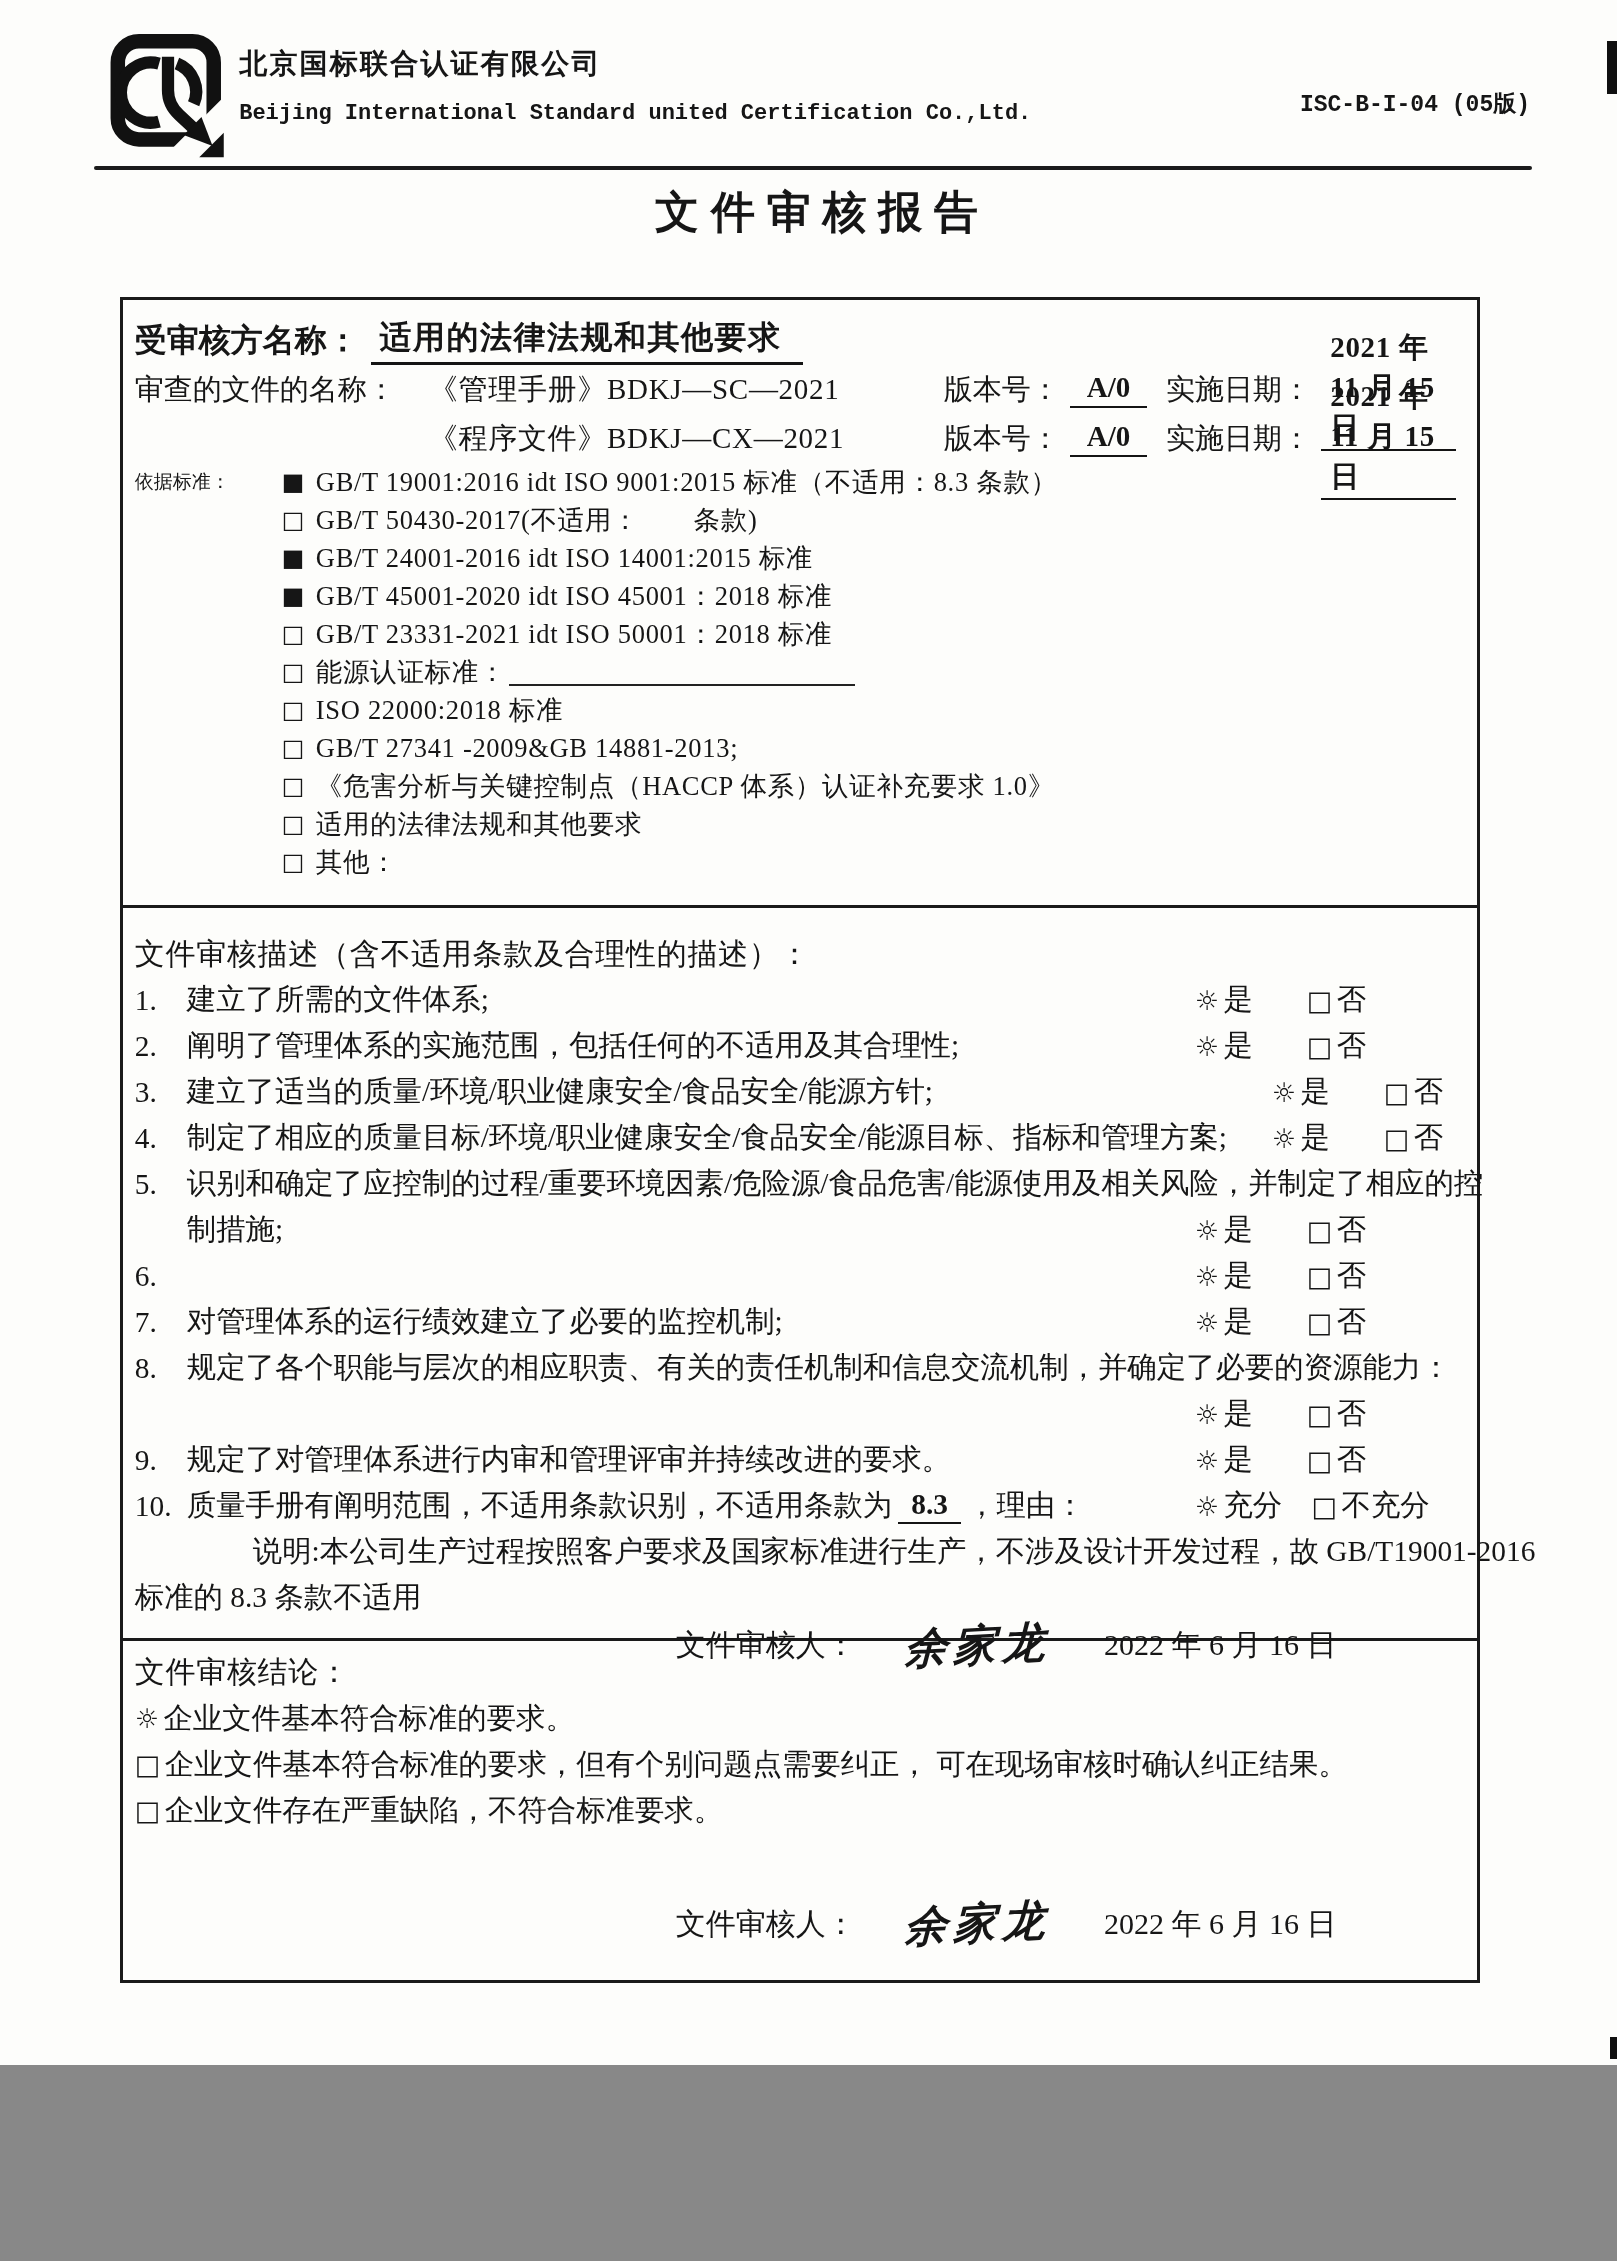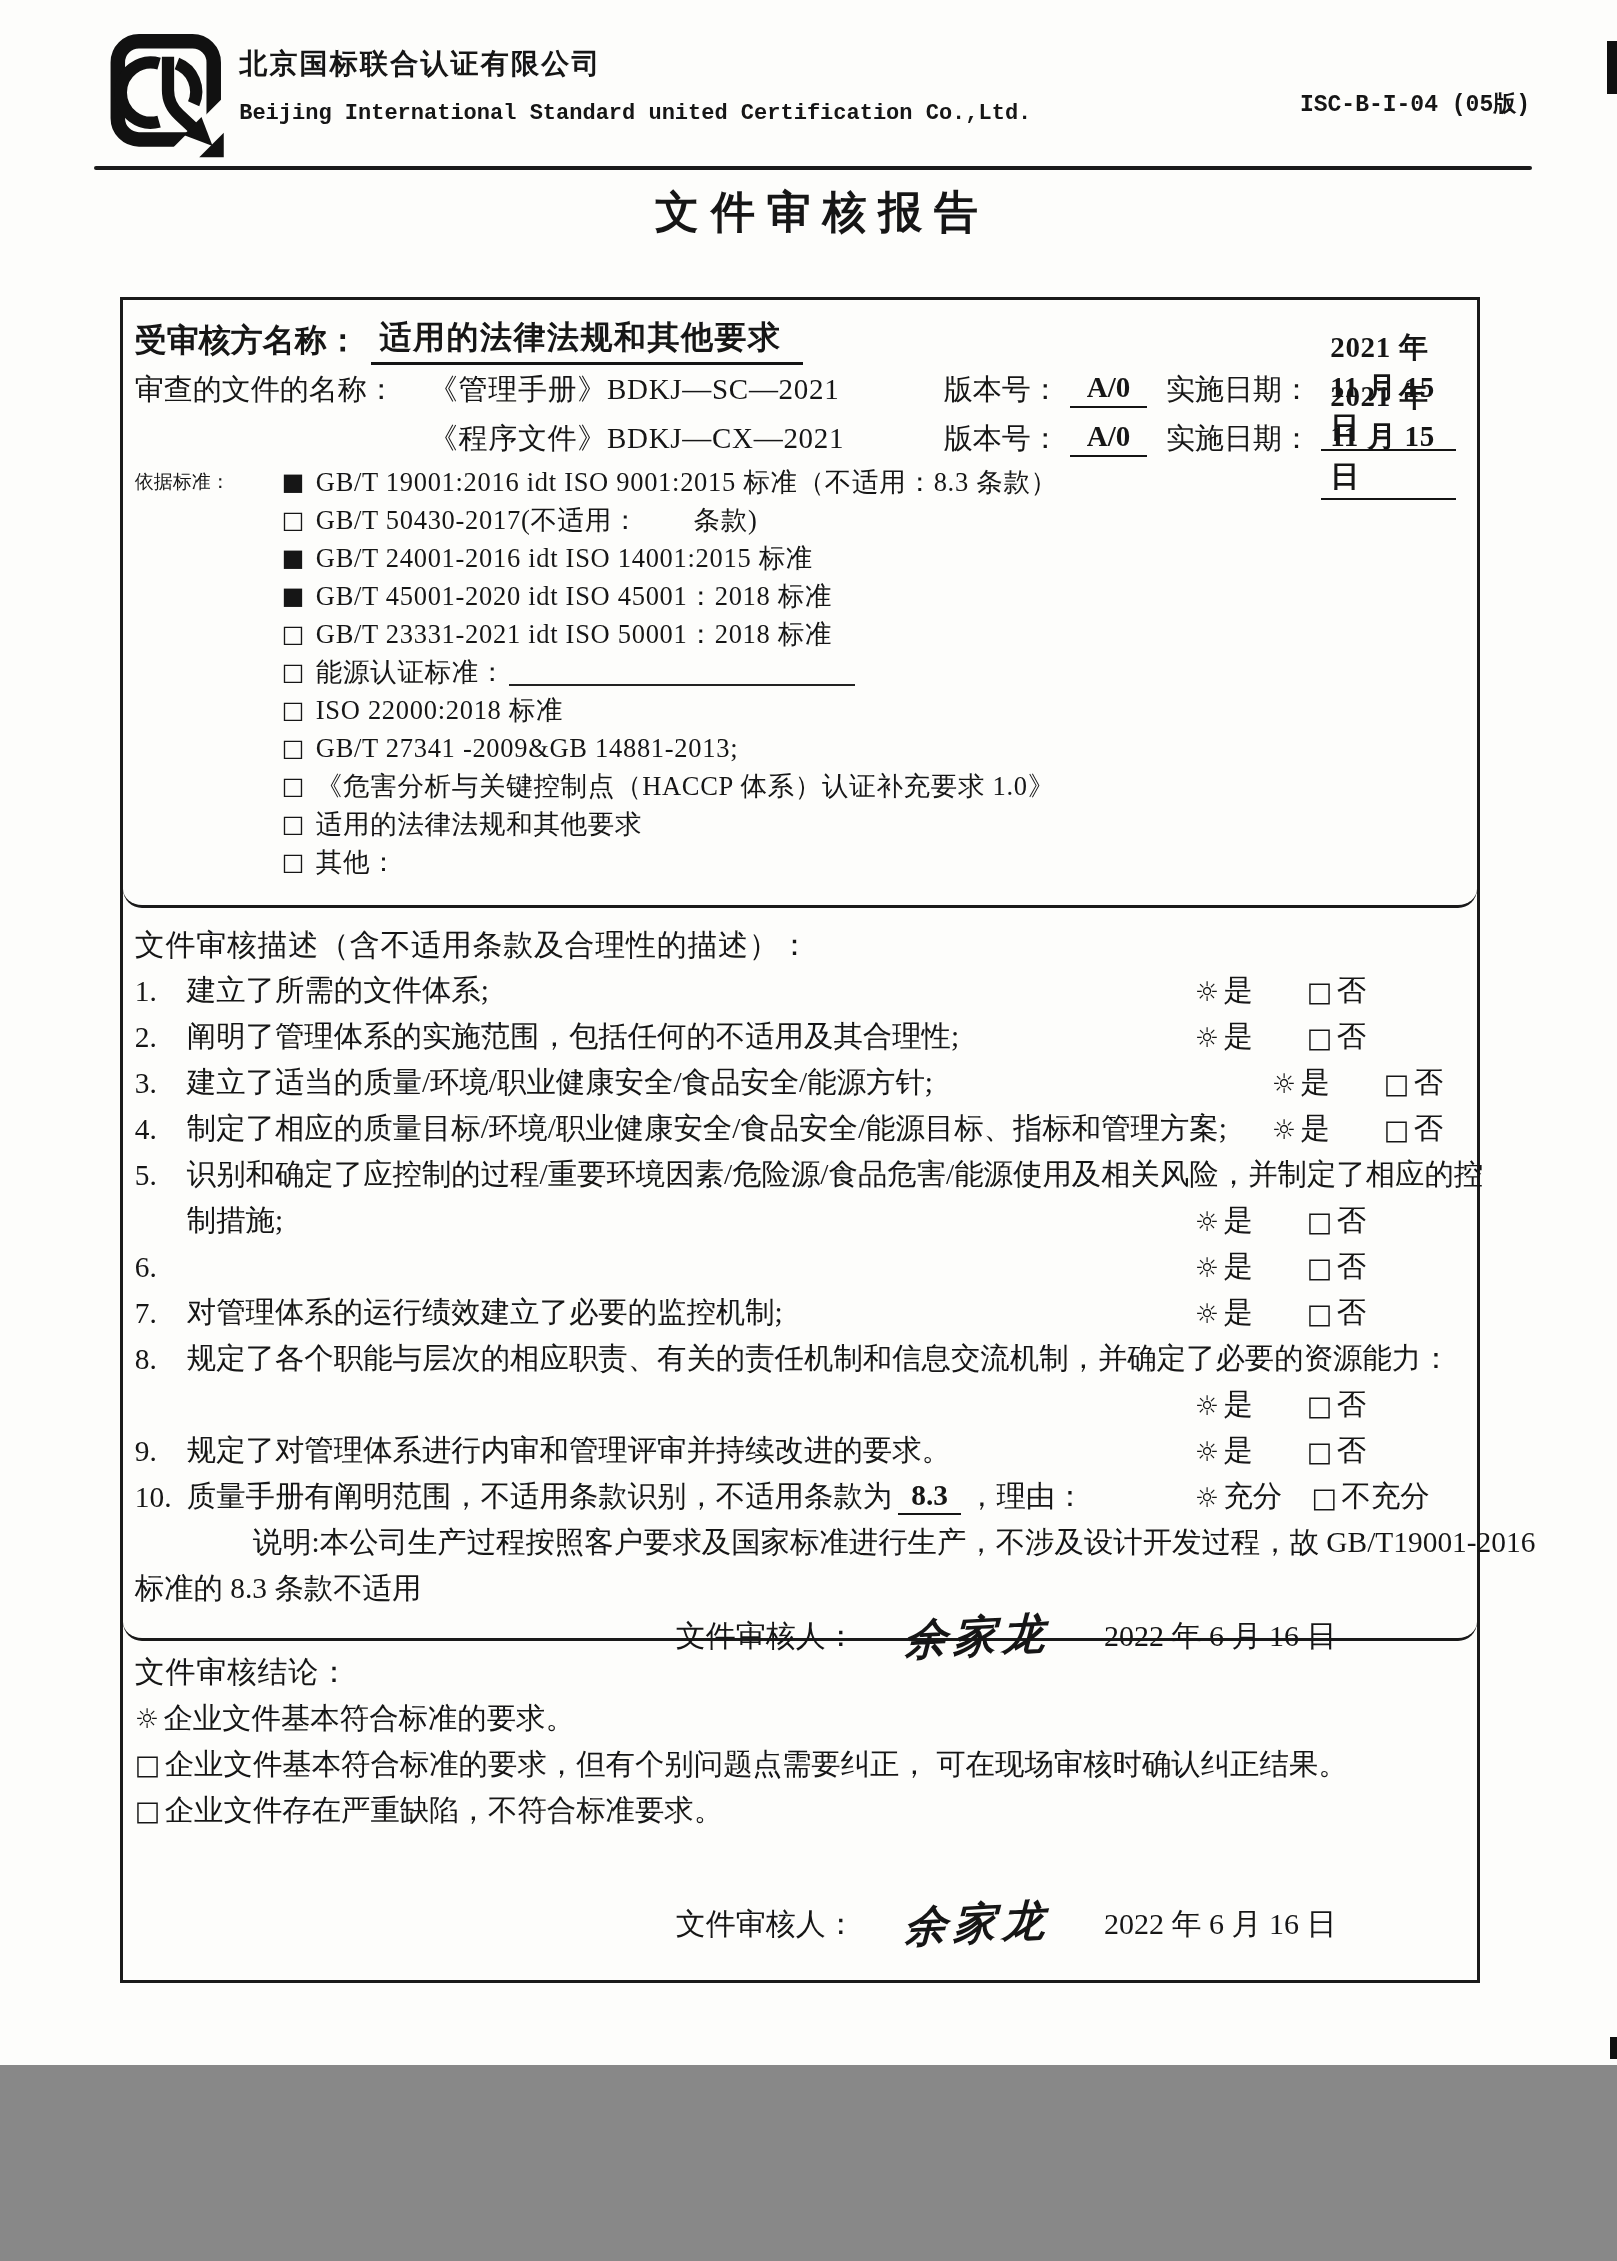--- a/index.html
+++ b/index.html
@@ -17,23 +17,23 @@
   .company-cn{font-family:"Liberation Sans","DejaVu Sans",sans-serif;font-weight:bold;font-size:28px;letter-spacing:2.2px;}
   .company-en{margin-top:17.7px;font-family:"Liberation Mono","DejaVu Sans Mono",monospace;font-size:22px;font-weight:bold;}
   .form-code{margin-left:auto;padding-top:56px;font-family:"Liberation Mono","DejaVu Sans Mono",monospace;font-size:23px;font-weight:bold;white-space:nowrap;}
   .header-rule{position:absolute;left:94px;right:85px;top:166px;height:4.4px;background:#1b1b1b;border-radius:2.2px;}
 
   .title{position:absolute;top:183px;left:14px;width:100%;margin:0;text-align:center;
          font-family:"Liberation Sans","DejaVu Sans",sans-serif;font-size:44px;font-weight:bold;letter-spacing:11.8px;}
 
   
   .doc-table{position:absolute;left:120px;top:297px;width:1360px;border:3.7px solid #1a1a1a;box-sizing:border-box;}
-  .sec{box-sizing:border-box;position:relative;padding:0 20.6px 0 11.8px;border-radius:19px;}
+  .sec{box-sizing:border-box;position:relative;padding:0 20.6px 0 11.8px;}
   .sec1{height:608px;border-bottom:3.7px solid #1a1a1a;padding-top:16px;}
-  .sec2{height:733px;border-bottom:3.7px solid #1a1a1a;padding-top:14px;}
+  .sec2{height:733px;border-bottom:3.7px solid #1a1a1a;padding-top:23px;}
   .sec3{height:339px;padding-top:8.8px;}
 
   
   .auditee-row{height:49px;display:flex;align-items:center;font-size:32px;font-weight:bold;}
   .auditee-name{border-bottom:3.7px solid #141414;padding:0 22px 2.9px 8.8px;margin-left:11.8px;letter-spacing:1.5px;}
   .doc-row{height:49px;display:flex;align-items:center;font-size:29px;}
   .docs-lbl{width:294px;flex:0 0 auto;}
   .doc-name{width:515px;flex:0 0 auto;letter-spacing:0.7px;}
   .sub-lbl{flex:0 0 auto;margin-right:10.3px;}
   .ver-val{width:77px;flex:0 0 auto;text-align:center;font-weight:bold;border-bottom:2.9px solid #141414;margin-right:19px;padding-bottom:1.5px;}

